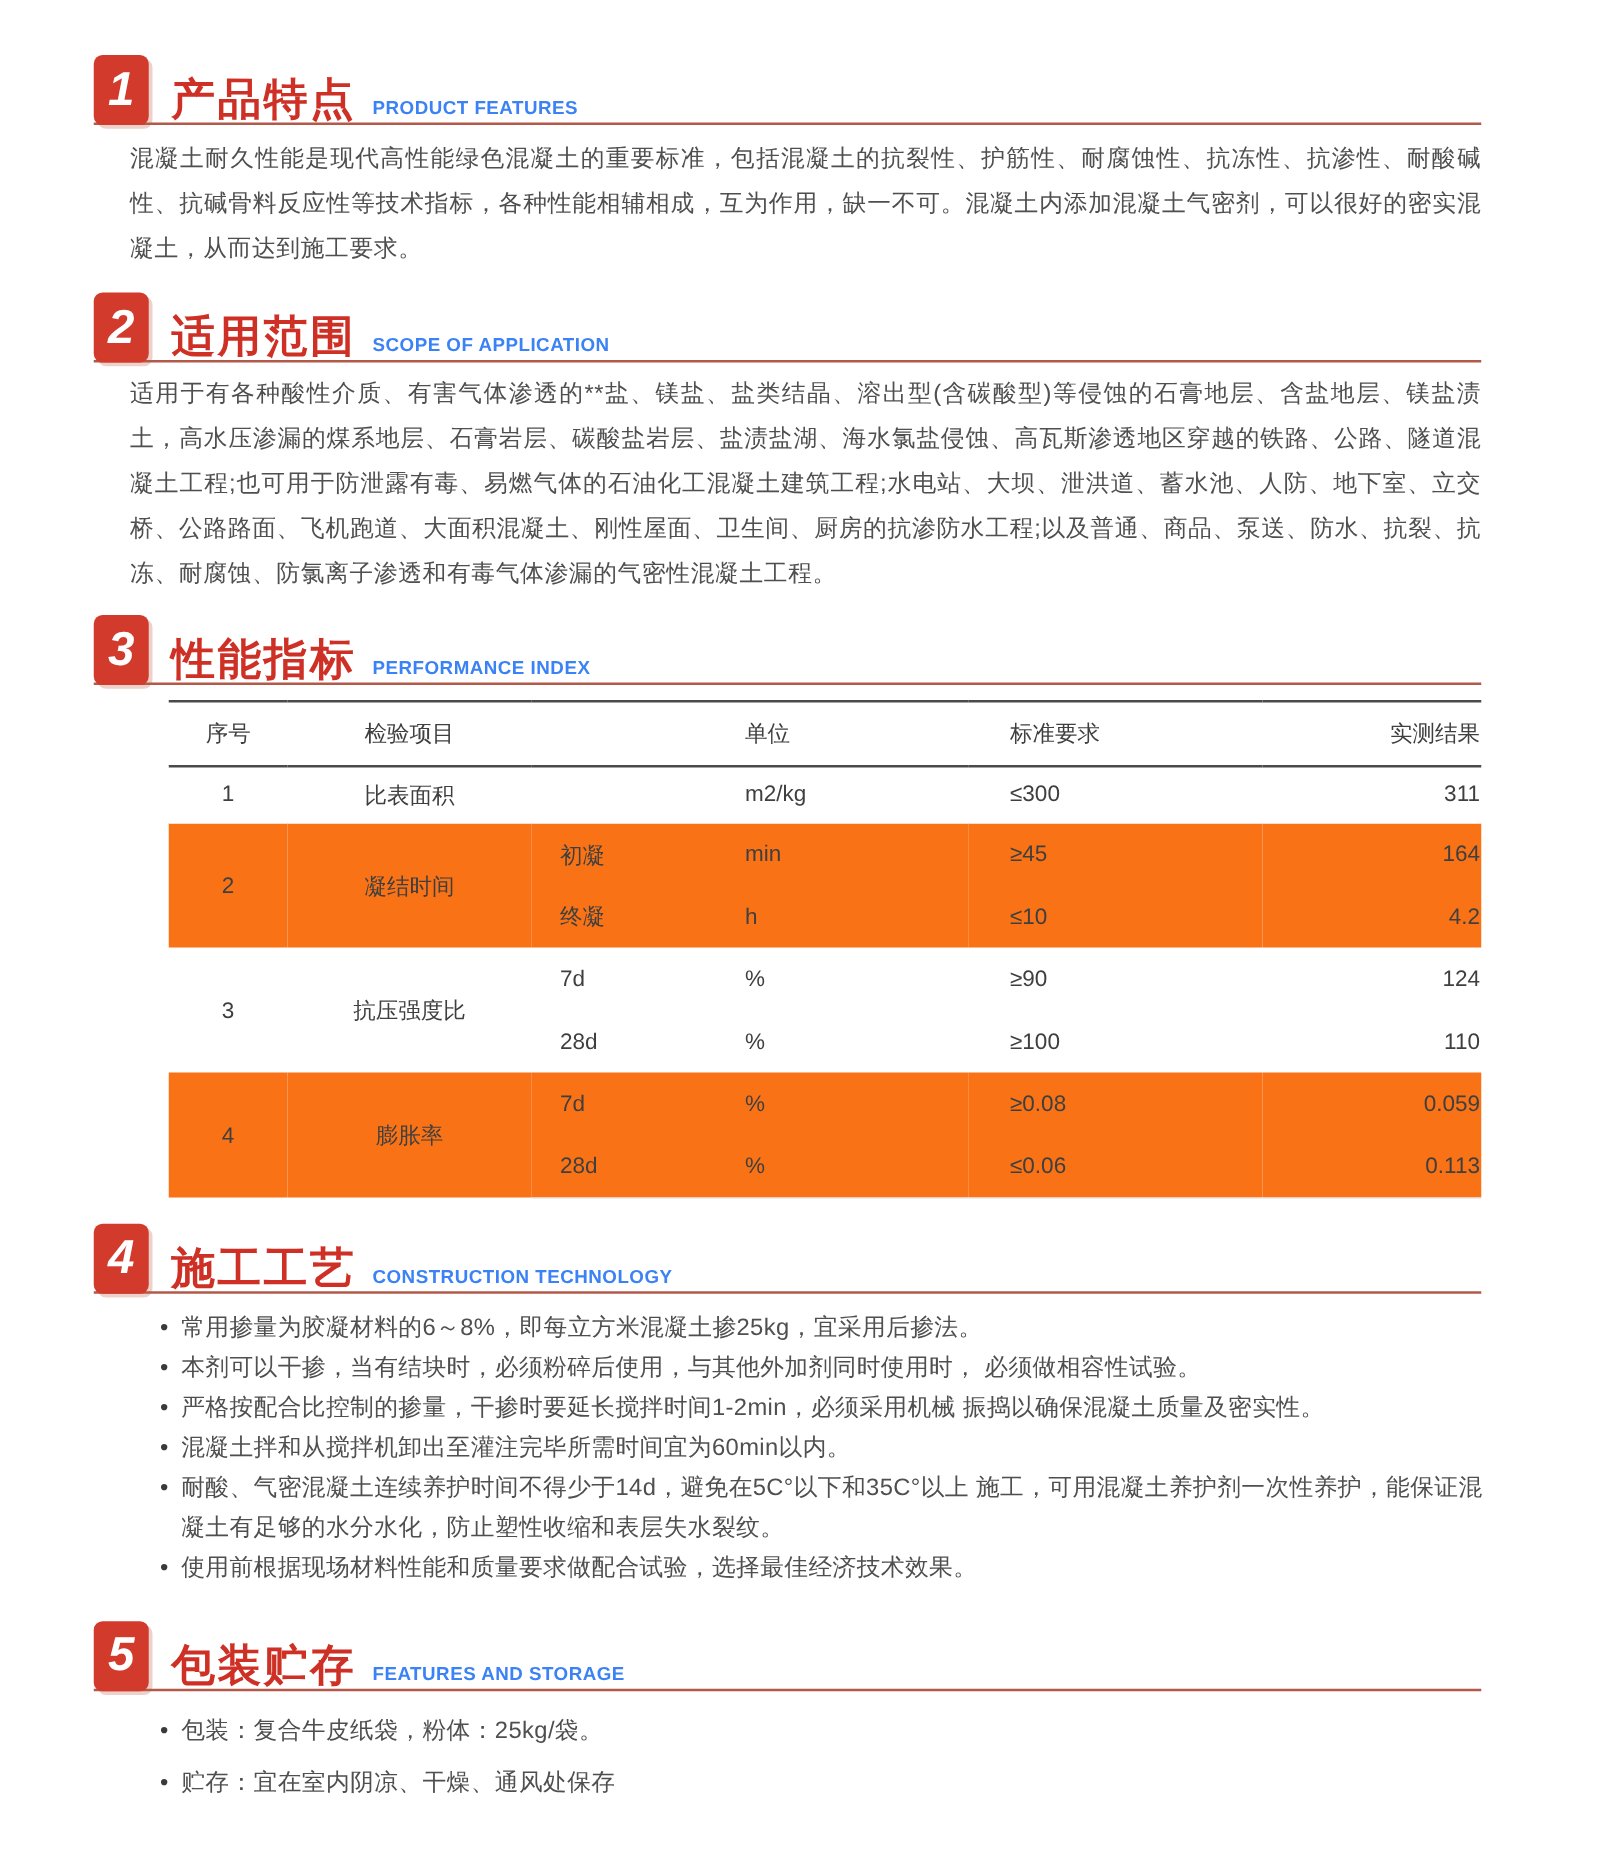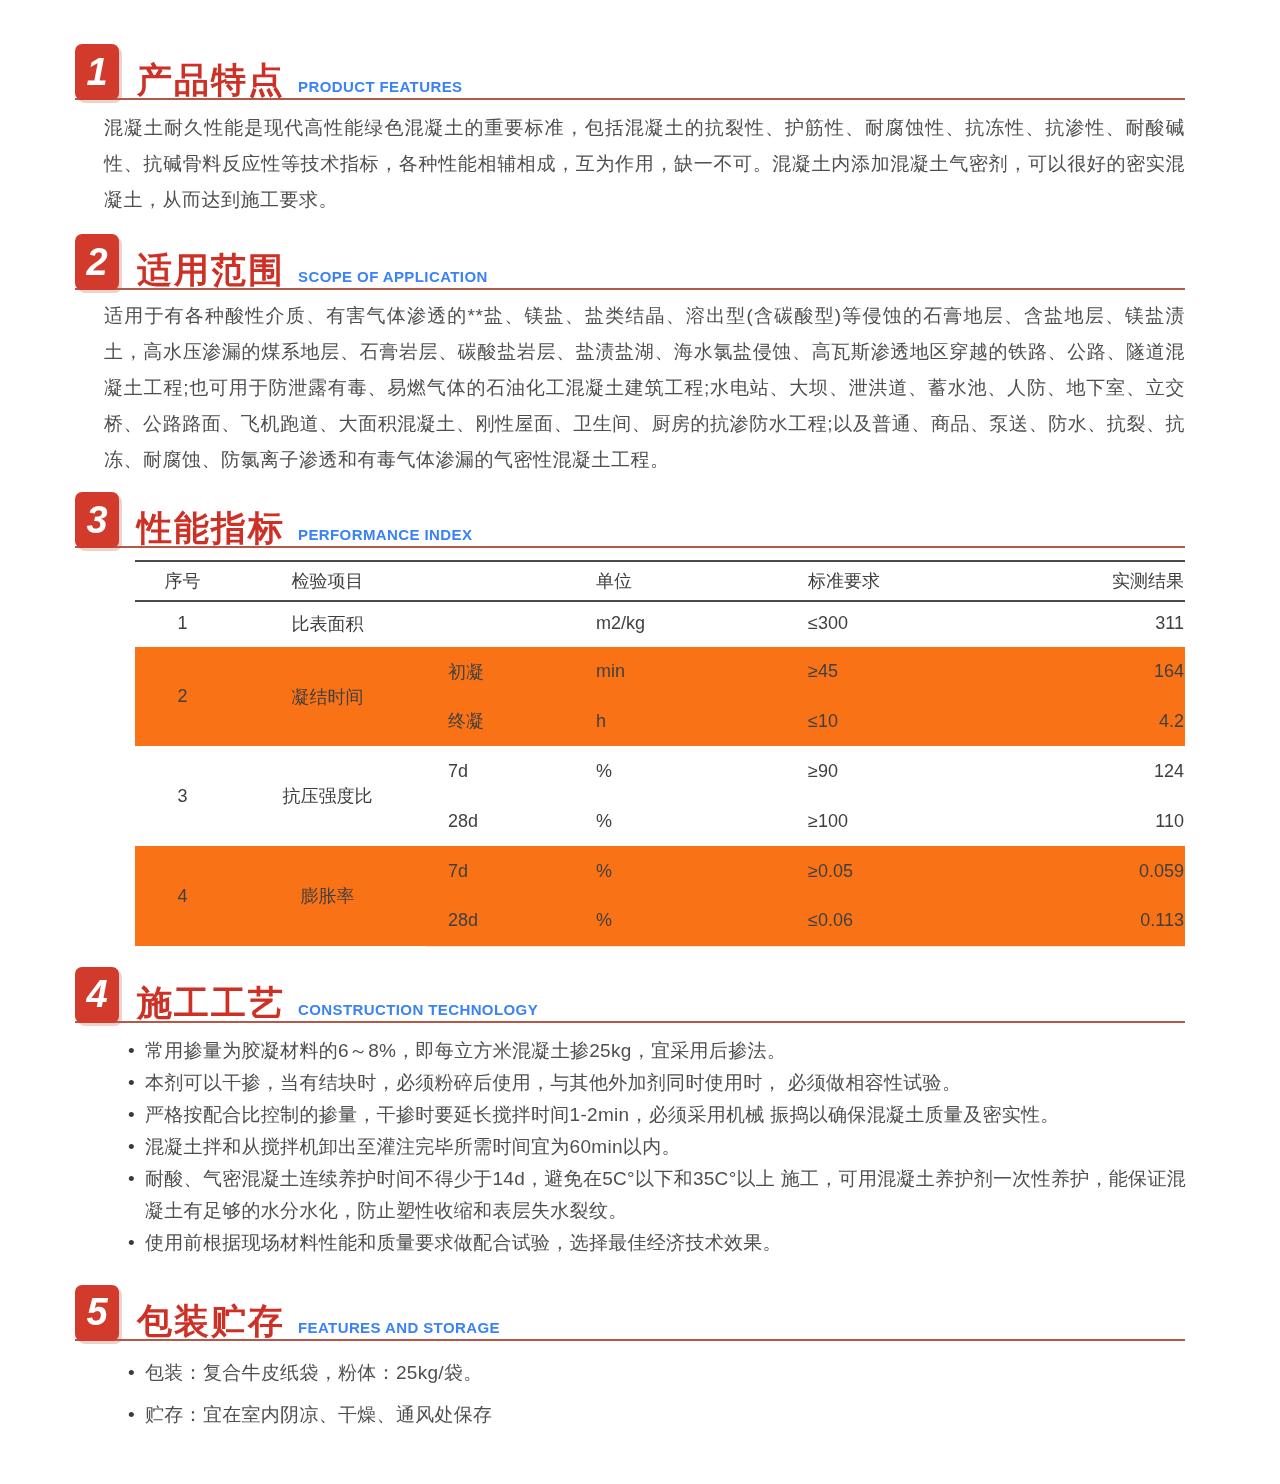--- a/index.html
+++ b/index.html
@@ -61,21 +61,21 @@
   .perf {
     border-collapse: collapse;
     table-layout: fixed;
     margin: 12px 95px 0 135px;
     width: 1050px;
     font-size: 18px; color: #3f3f3f;
   }
   .perf thead th {
     border-top: 2px solid #4a4a4a;
     border-bottom: 2px solid #4a4a4a;
-    height: 40px;
+    height: 52px;
     font-weight: 400;
     font-size: 18px;
   }
   .perf td { height: 50px; }
   .perf tr.r1 td { height: 45px; border-bottom: 2px solid #ffffff; }
   .perf tr.g td { background: #f97316; }
   .perf tbody tr:last-child td { border-bottom: 1px solid #e6e6e6; }
   .c  { text-align: center; }
   .s  { text-align: left; padding-left: 23px; }
   .u  { text-align: left; padding-left: 36px; }
@@ -193,21 +193,21 @@
           <td class="u">%</td>
           <td class="st">≥100</td>
           <td class="re">110</td>
         </tr>
 
         <tr class="g">
           <td class="c" rowspan="2">4</td>
           <td class="c" rowspan="2">膨胀率</td>
           <td class="s">7d</td>
           <td class="u">%</td>
-          <td class="st">≥0.05</td>
+          <td class="st">≥0.08</td>
           <td class="re">0.059</td>
         </tr>
         <tr class="g">
           <td class="s">28d</td>
           <td class="u">%</td>
           <td class="st">≤0.06</td>
           <td class="re">0.113</td>
         </tr>
       </tbody>
     </table>

